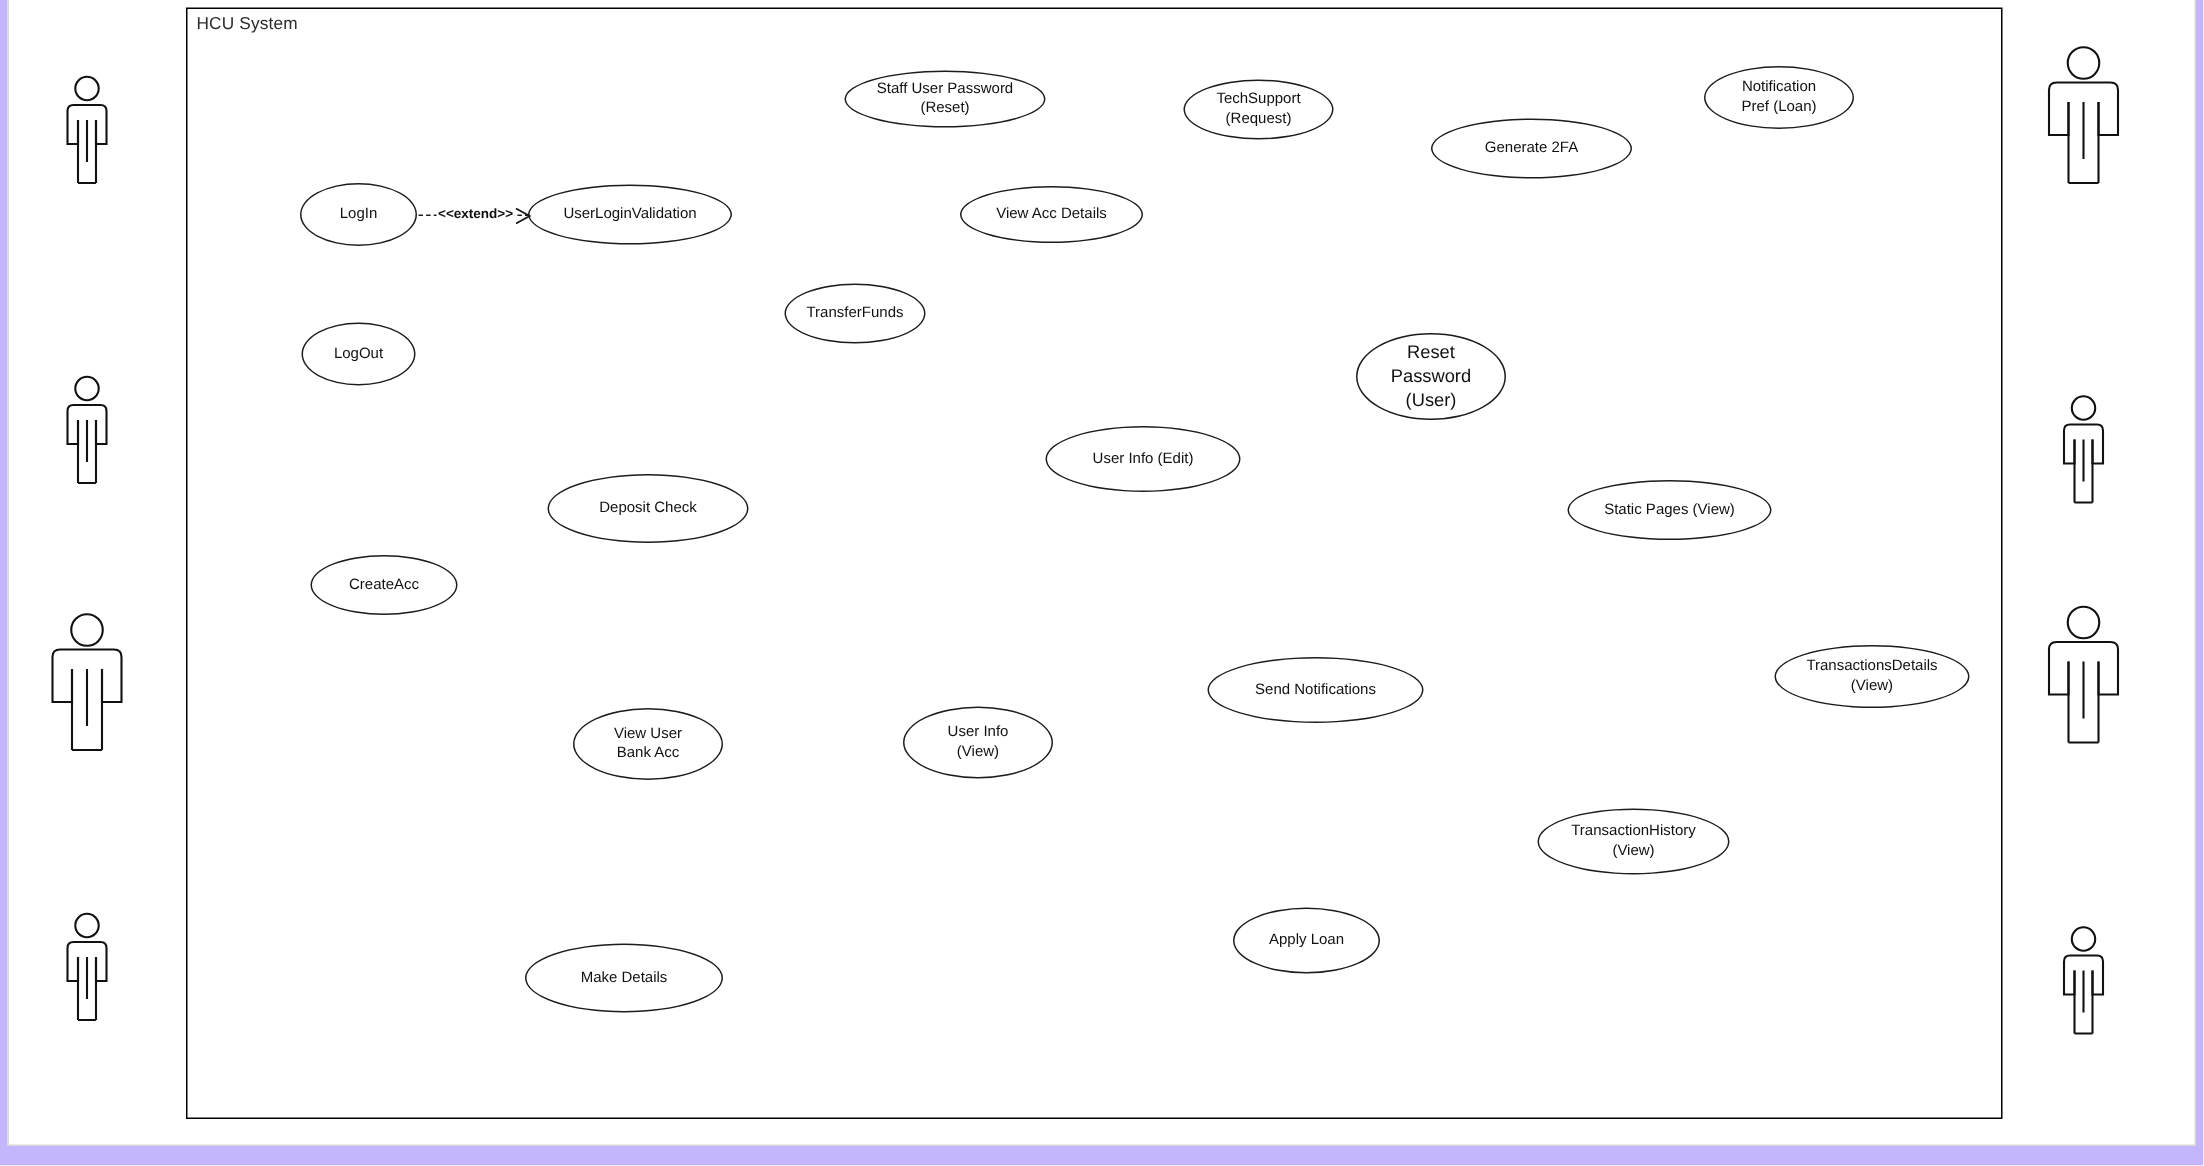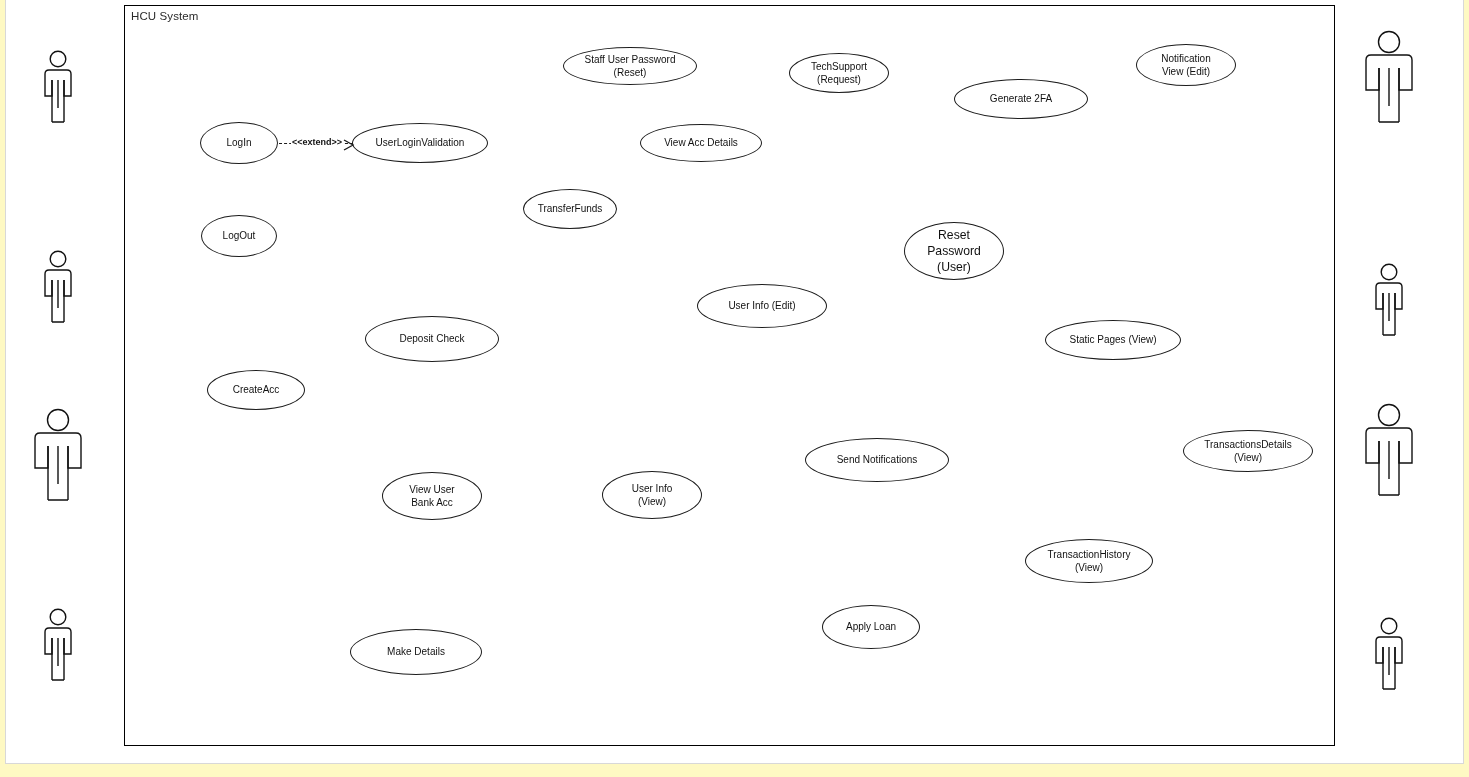--- a/index.html
+++ b/index.html
@@ -9,21 +9,21 @@
     background: #ffffff;
   }
   body {
     font-family: "Liberation Sans", sans-serif;
     color: #000000;
   }
   #canvas {
     position: relative;
     width: 1469px;
     height: 777px;
-    background: #fef9c3;
+    background: #c4b5fd;
     overflow: hidden;
   }
   
   .page-frame {
     position: absolute;
     left: 5px;
     top: 0px;
     width: 1459px;
     height: 764px;
     border: 1px solid #d8d8d8;
@@ -217,21 +217,21 @@
       </div>
       <div class="usecase" style="left: 789px; top: 46px; width: 100px; height: 40px; margin-top: 7px;">
         <div class="uc-label">
           <div>TechSupport</div>
           <div>(Request)</div>
         </div>
       </div>
       <div class="usecase" style="left: 1136px; top: 44px; width: 100px; height: 42px;">
         <div class="uc-label">
           <div>Notification</div>
-          <div>View (Edit)</div>
+          <div>Pref (Loan)</div>
         </div>
       </div>
       <div class="usecase" style="left: 954px; top: 79px; width: 134px; height: 40px;">
         <div class="uc-label">
           <div>Generate 2FA</div>
         </div>
       </div>
       <div class="usecase" style="left: 200px; top: 122px; width: 78px; height: 42px;">
         <div class="uc-label">
           <div>LogIn</div>

